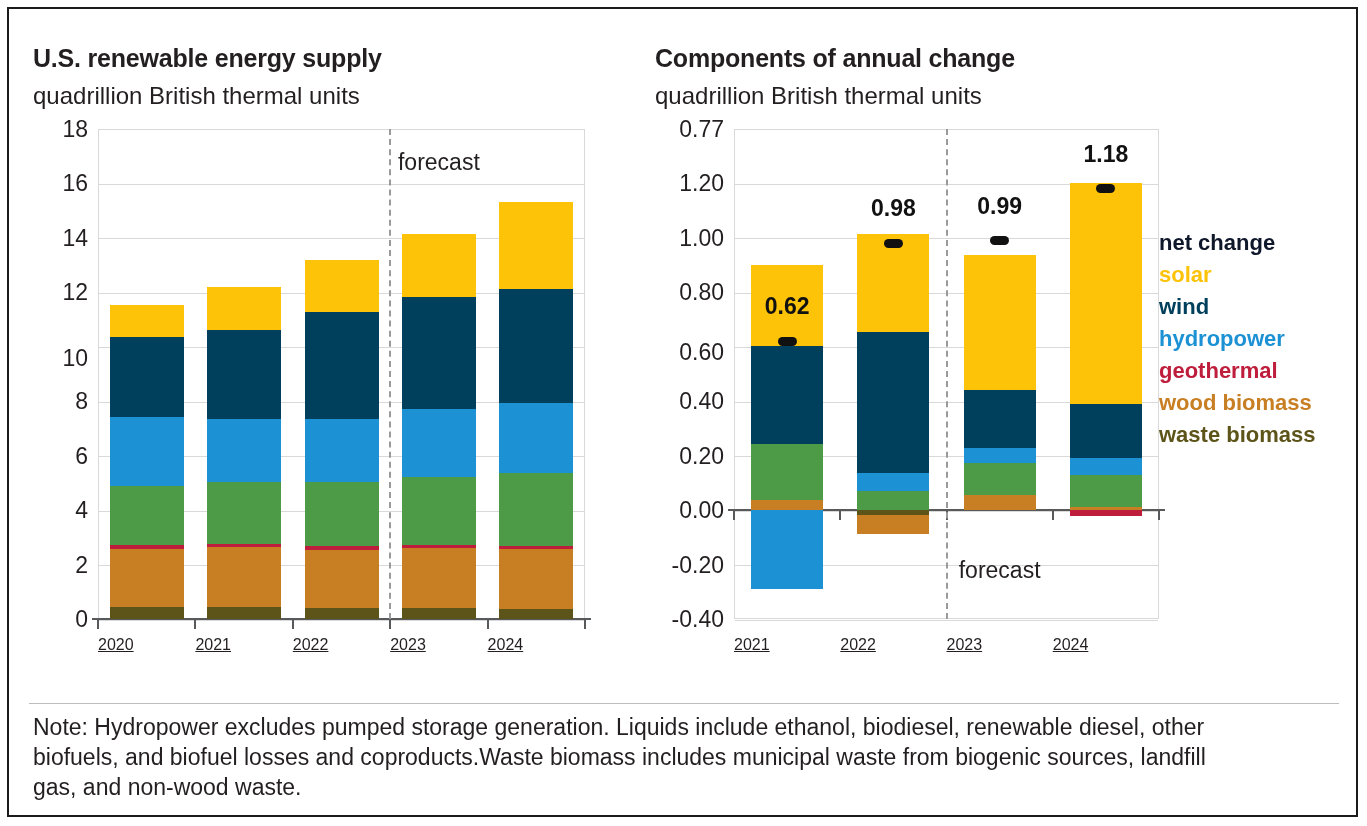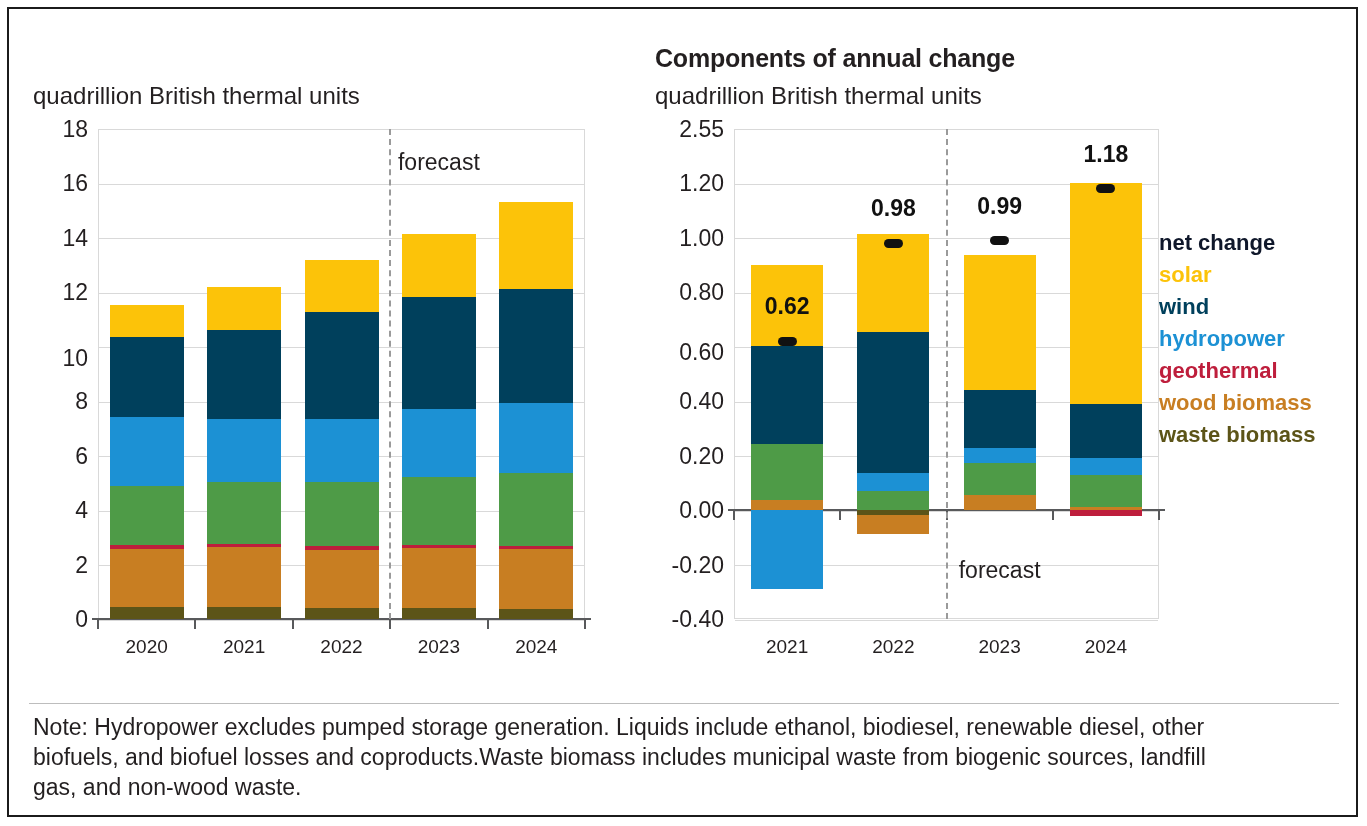--- a/index.html
+++ b/index.html
@@ -33,22 +33,22 @@
     box-sizing:border-box;
     background:#ffffff;
   }
   .gridline{position:absolute;left:0;right:0;height:1px;background:#d9d9d9;}
 
   .ytick{
     position:absolute;text-align:right;font-size:23px;color:#231f20;
     white-space:nowrap;line-height:1;
   }
   .xtick{
-    position:absolute;text-align:center;font-size:19px;color:#231f20;
-    white-space:nowrap;line-height:1;
+    position:absolute;text-align:left;font-size:16px;color:#231f20;
+    white-space:nowrap;line-height:1;text-decoration:underline;
   }
   .axisline{position:absolute;background:#58595b;}
   .tickmark{position:absolute;width:2px;background:#58595b;}
 
   .fcline{
     position:absolute;width:0;
     border-left:2px dashed #9a9a9a;
   }
   .fclabel{
     position:absolute;font-size:23px;color:#231f20;white-space:nowrap;line-height:1;
@@ -84,20 +84,21 @@
     font-size:23px;line-height:30px;color:#231f20;
   }
   #logo{position:absolute;left:1252px;top:722px;width:92px;height:66px;}
 </style>
 </head>
 <body>
 
 <div id="frame">
 
   <div class="panel" id="panel-left" style="left:0;top:0;width:620px;height:650px;">
+    <div class="chart-title" style="position:absolute;left:24px;top:35px;">U.S. renewable energy supply</div>
     <div class="chart-sub" style="position:absolute;left:24px;top:73px;">quadrillion British thermal units</div>
 
     <div class="plot" id="plot-left" style="left:89px;top:120px;width:487px;height:490px;">
         <div class="gridline" style="top: 53.9444px;"></div>
         <div class="gridline" style="top: 108.389px;"></div>
         <div class="gridline" style="top: 162.833px;"></div>
         <div class="gridline" style="top: 217.278px;"></div>
         <div class="gridline" style="top: 271.722px;"></div>
         <div class="gridline" style="top: 326.167px;"></div>
         <div class="gridline" style="top: 380.611px;"></div>
@@ -183,21 +184,21 @@
         <div class="gridline" style="top: 53.9444px;"></div>
         <div class="gridline" style="top: 108.389px;"></div>
         <div class="gridline" style="top: 162.833px;"></div>
         <div class="gridline" style="top: 217.278px;"></div>
         <div class="gridline" style="top: 271.722px;"></div>
         <div class="gridline" style="top: 326.167px;"></div>
         <div class="gridline" style="top: 380.611px;"></div>
         <div class="gridline" style="top: 435.056px;"></div>
         <div class="gridline" style="top: 489.5px;"></div>
       </div>
-  <div class="ytick" style="width: 78px; left: 17px; top: 109px;">2.55</div>
+  <div class="ytick" style="width: 78px; left: 17px; top: 109px;">0.77</div>
       <div class="ytick" style="width: 78px; left: 17px; top: 163.444px;">1.20</div>
       <div class="ytick" style="width: 78px; left: 17px; top: 217.889px;">1.00</div>
       <div class="ytick" style="width: 78px; left: 17px; top: 272.333px;">0.80</div>
       <div class="ytick" style="width: 78px; left: 17px; top: 332px;">0.60</div>
       <div class="ytick" style="width: 78px; left: 17px; top: 381.222px;">0.40</div>
       <div class="ytick" style="width: 78px; left: 17px; top: 435.667px;">0.20</div>
       <div class="ytick" style="width: 78px; left: 17px; top: 490.111px;">0.00</div>
       <div class="ytick" style="width: 78px; left: 17px; top: 544.556px;">-0.20</div>
       <div class="ytick" style="width: 78px; left: 17px; top: 599px;">-0.40</div>
       <div class="axisline" style="left: 99px; top: 500.111px; width: 437px; height: 2px;"></div>

